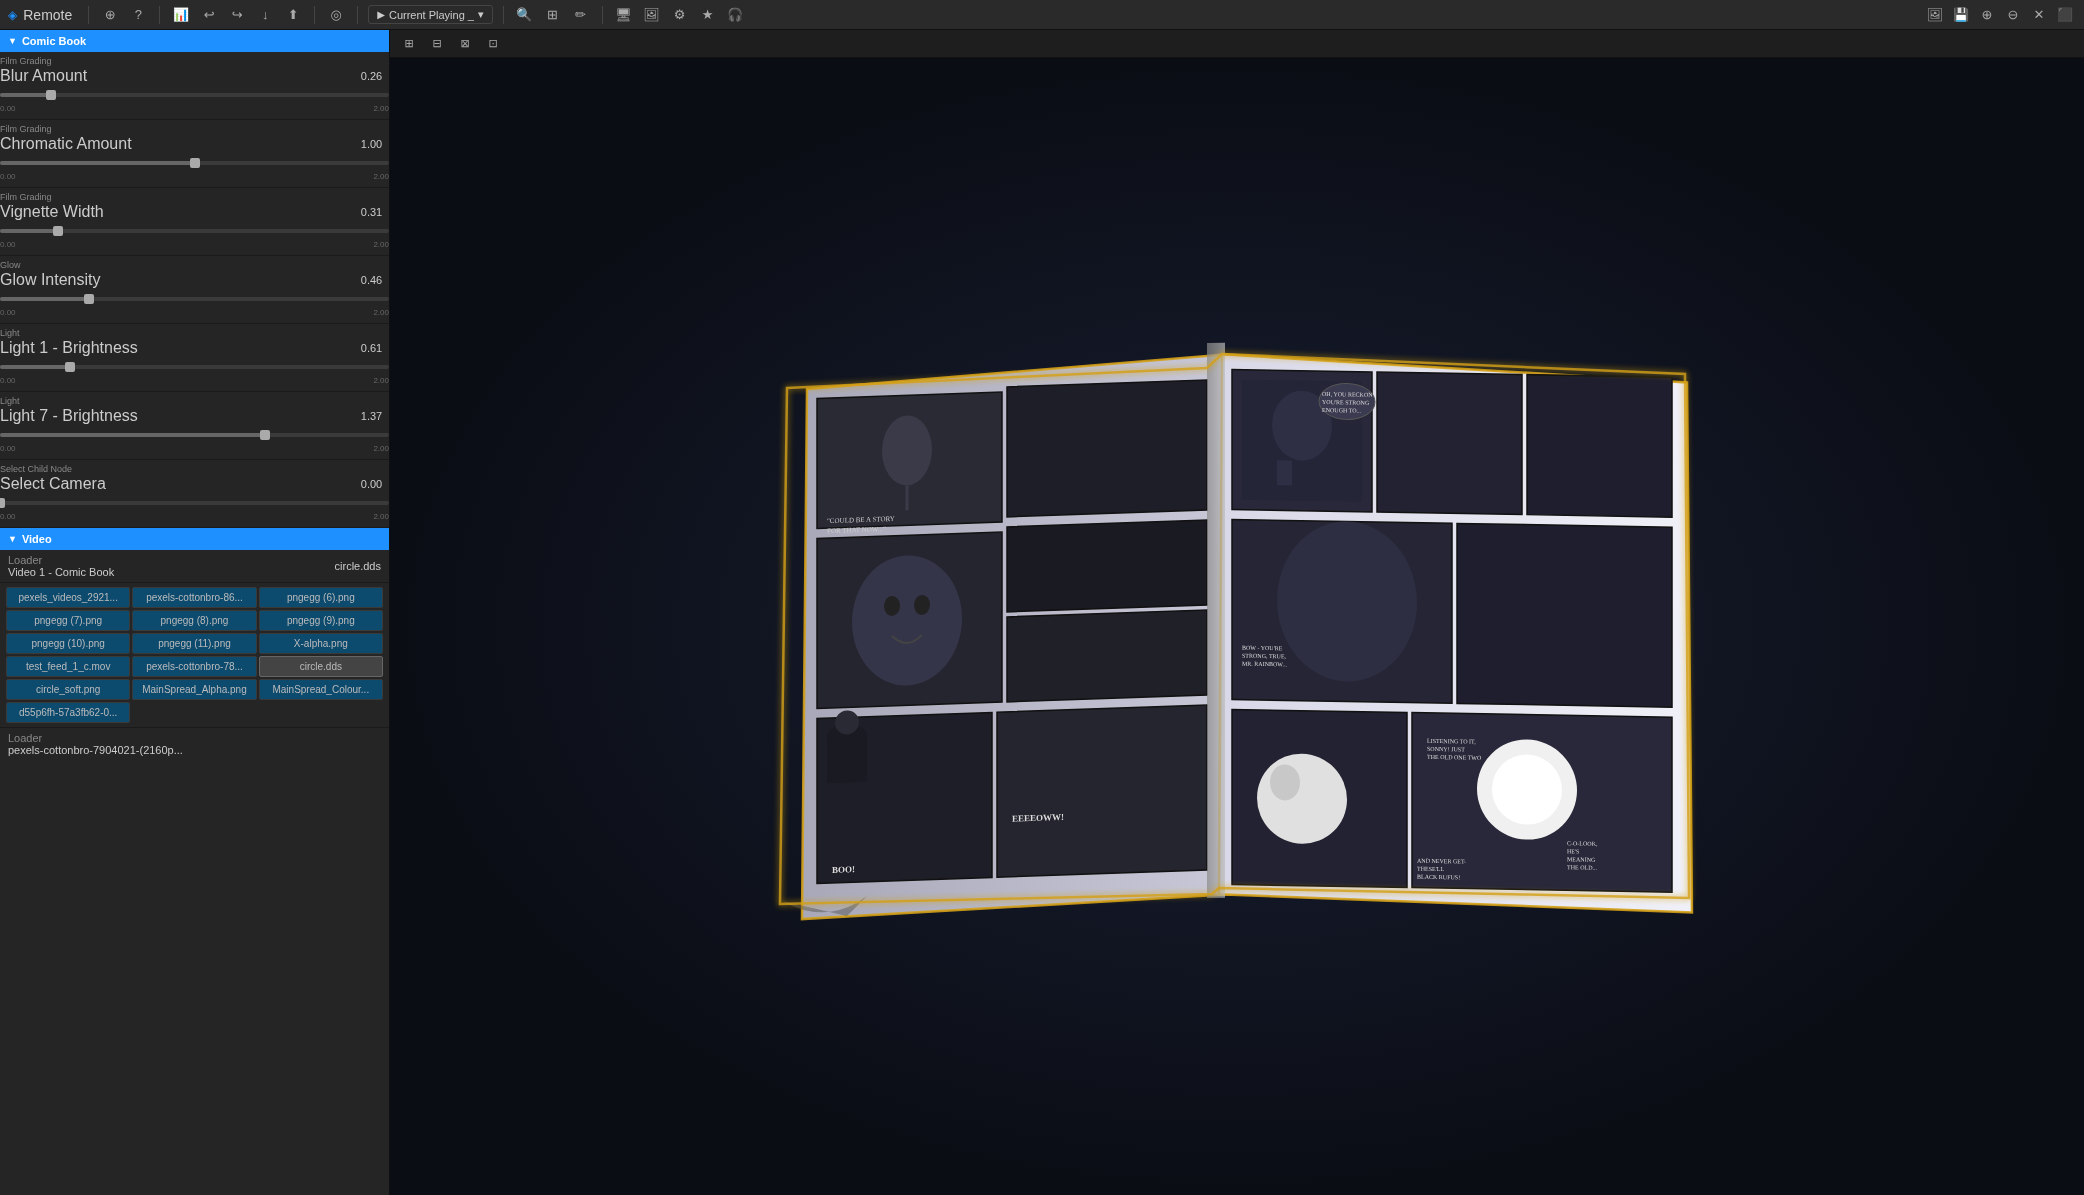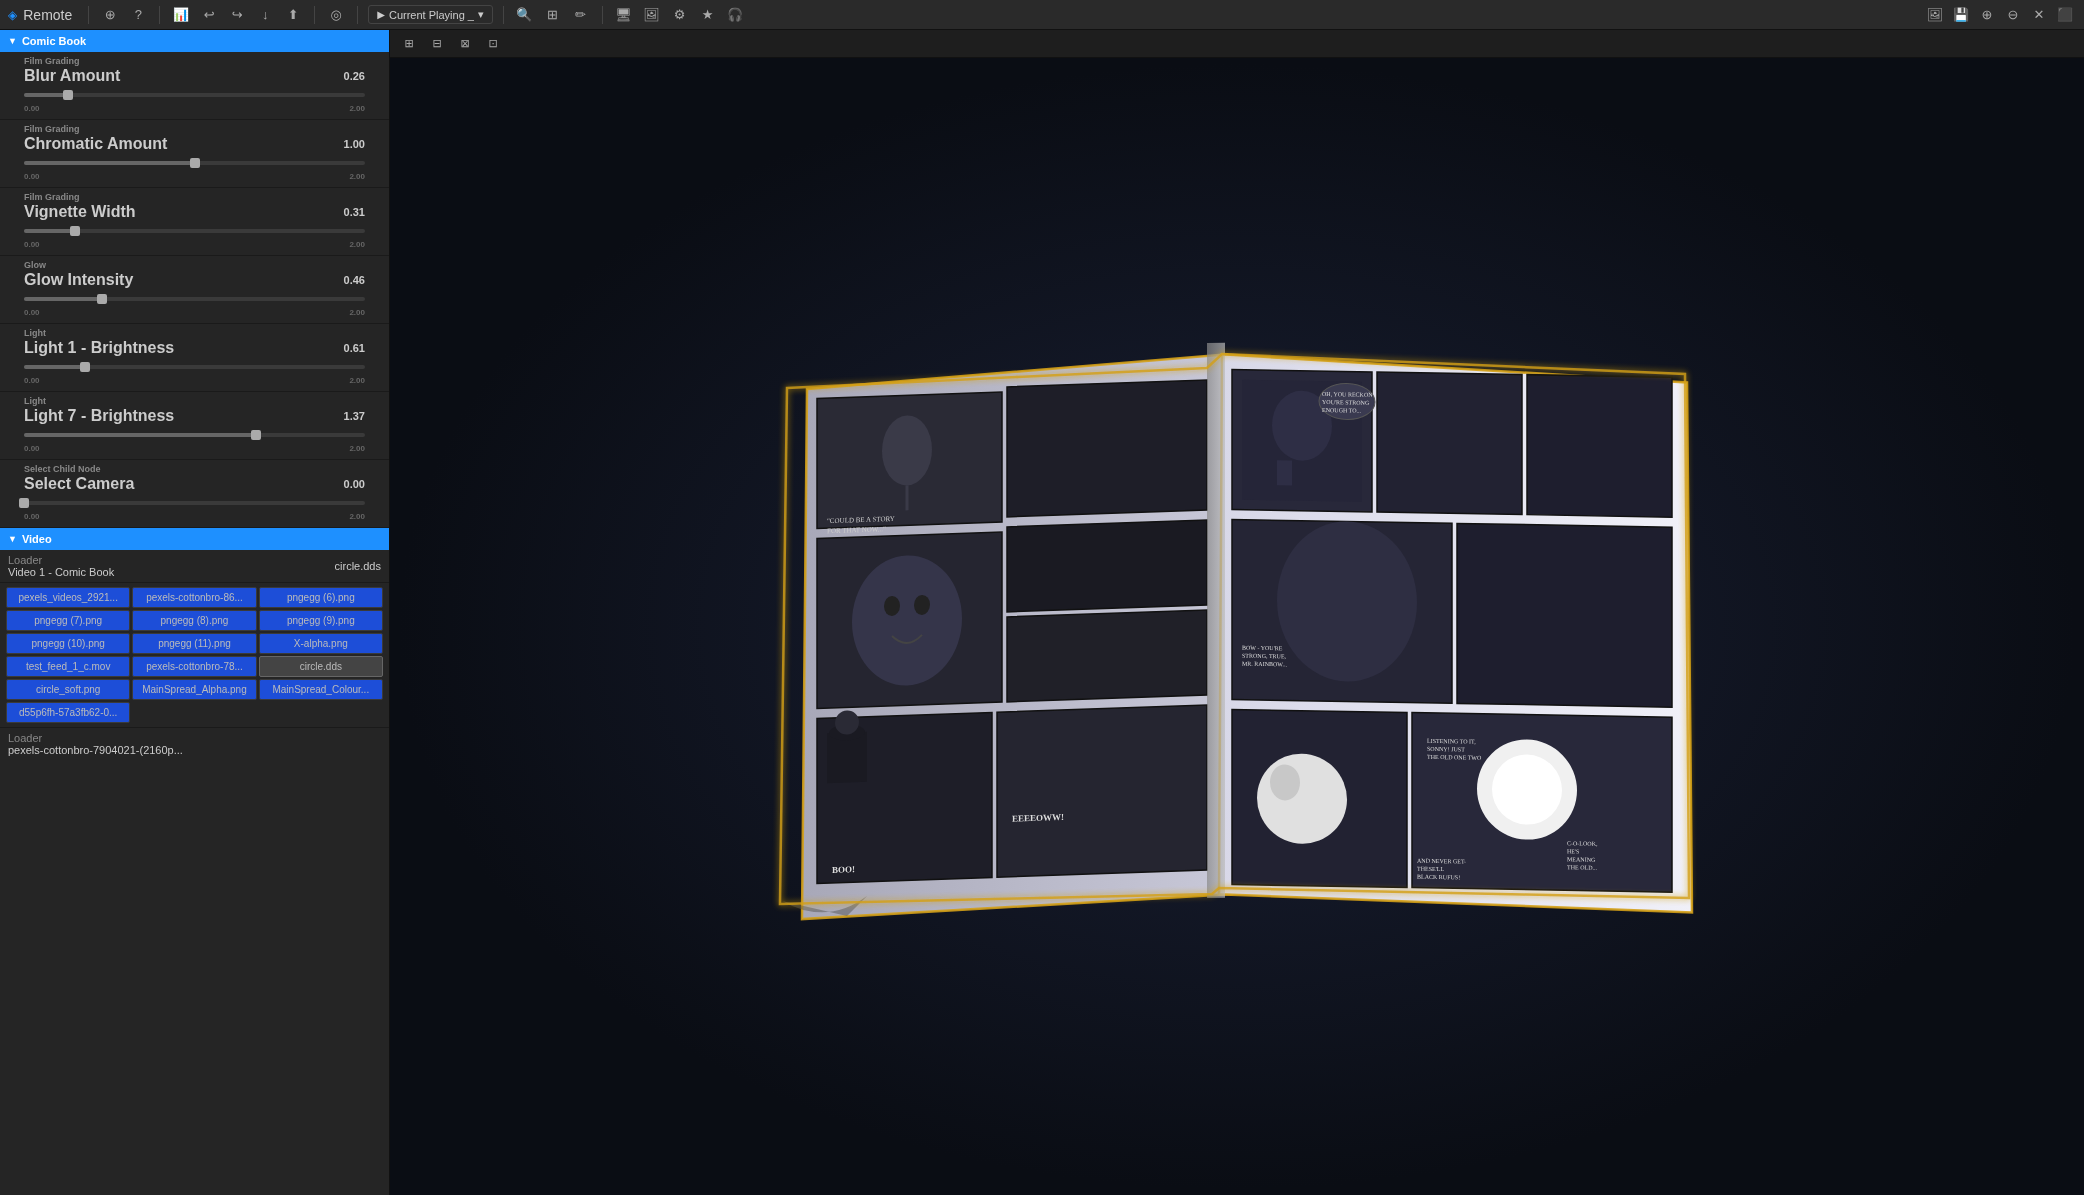--- a/index.html
+++ b/index.html
@@ -89,44 +89,43 @@
       display: flex;
       align-items: center;
       gap: 5px;
     }
     .section-arrow {
       font-size: 9px;
     }
 
     
     .param-group {
-      padding: 4px 24px 6px;
+      padding: 4px 0 6px;
       border-bottom: 1px solid #1a1a1a;
-      font-weight: bold;
     }
     .param-category {
       font-size: 9px;
       color: #888;
       margin-bottom: 1px;
     }
     .param-row {
       display: flex;
       align-items: center;
       justify-content: space-between;
       margin-bottom: 3px;
     }
     .param-name {
       font-size: 16px;
       color: #ccc;
     }
     .param-value {
       font-size: 11px;
       color: #ccc;
       min-width: 35px;
-      text-align: right;
+      text-align: center;
     }
     .slider-container {
       position: relative;
       height: 14px;
       margin-top: 2px;
       margin-bottom: 2px;
     }
     .slider-track {
       position: absolute;
       top: 50%;
@@ -184,21 +183,21 @@
       font-size: 11px;
       color: #ccc;
     }
     .file-grid {
       display: grid;
       grid-template-columns: repeat(3, 1fr);
       gap: 2px;
       padding: 4px 6px;
     }
     .file-item {
-      background: #1d4ed8;
+      background: #0c4a6e;
       border: 1px solid #3a3a3a;
       border-radius: 2px;
       padding: 4px 6px;
       font-size: 10px;
       color: #bbb;
       cursor: pointer;
       text-overflow: ellipsis;
       overflow: hidden;
       white-space: nowrap;
       text-align: center;

